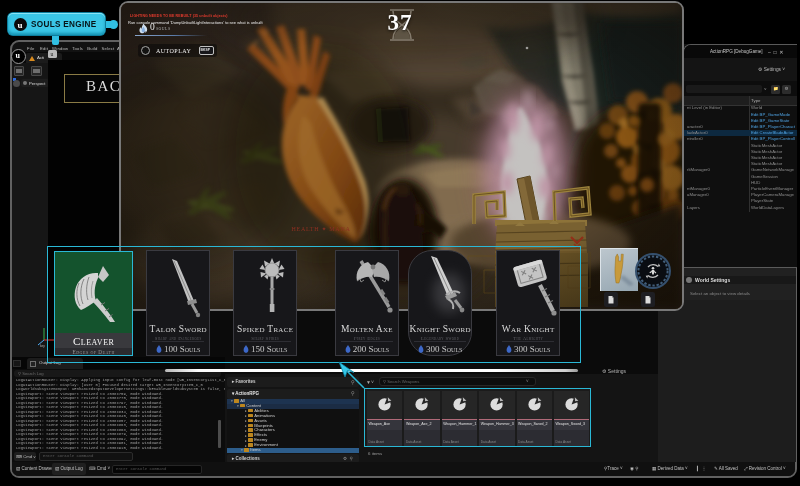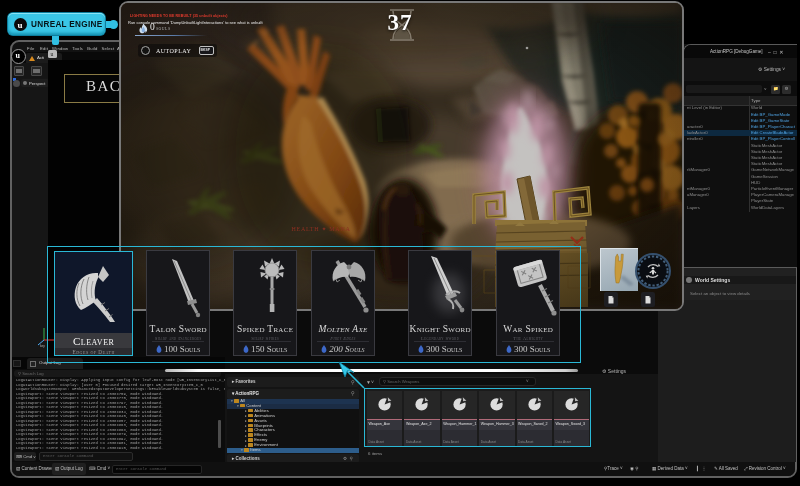--- a/index.html
+++ b/index.html
@@ -573,21 +573,21 @@
         </svg></div>
 <div class="a" style="left:520px;top:289px;width:14px;height:15px;background:#1e1e22;border-radius:2px;">
 <svg width="14" height="15" viewBox="0 0 14 15">
           <path d="M4.5,4 L8,4 L9.5,5.8 L9.5,11.5 L4.5,11.5 Z" fill="#dcdcdc"></path>
           <path d="M8,4 L8,5.8 L9.5,5.8 Z" fill="#999"></path>
         </svg></div>
 </div>
 
 <div class="a" style="left:47px;top:246px;width:534px;height:117px;border:1.8px solid #2ab8d6;box-sizing:border-box;" id="cards">
 
-<div style="position:absolute;left:6.2px;top:4.2px;width:79px;height:105px;background:#0f172a;border:1.8px solid #2ab8d6;box-sizing:border-box;">
+<div style="position:absolute;left:6.2px;top:4.2px;width:79px;height:105px;background:#14532d;border:1.8px solid #2ab8d6;box-sizing:border-box;">
 <svg style="position:absolute;left:14px;top:12px;" width="54" height="58" viewBox="0 0 54 58">
 <path d="M29,9 C19,8 10,14 7,23 C4,32 6,41 12,46 C17,44 22,40 27,37 C25,31 25,22 29,14 Z" fill="#d4d4d4"></path>
 <path d="M10,19 C7,26 7,35 11,42 M15,15 C11,23 11,33 14,40 M20,13 C17,21 17,30 19,36" stroke="#7a7a7a" stroke-width=".9" fill="none"></path>
 <path d="M24,17 C22,23 22,29 23,34" stroke="#8e8e8e" stroke-width=".8" fill="none"></path>
 <path d="M29,13 L34,2 L40,11 L34,18 Z" fill="#c6c6c6"></path>
 <path d="M28,34 C34,41 41,50 46,58 L41,58 C35,50 28,42 24,38 Z" fill="#cccccc"></path>
 <path d="M32,41 l4,-2.5 M36,47 l4,-2.5 M40,53 l3.5,-2.5" stroke="#737373" stroke-width="1"></path>
 </svg>
 <div style="position:absolute;left:0;top:81px;width:100%;height:15px;background:#39393d;"></div>
 <div class="t ser" style="left:0;top:83px;width:100%;text-align:center;font-size:11px;color:#fafafa;font-variant:small-caps;letter-spacing:.5px;">Cleaver</div>
@@ -629,39 +629,39 @@
 <rect x="19.8" y="48" width="4.6" height="8" fill="#b4b4b4"></rect>
 <rect x="19.8" y="32" width="4.6" height="2" fill="#8a8a8a"></rect>
 </svg>
 <div class="cn">Spiked Trace</div>
         <div class="cs">Sharp Spikes</div>
 <div class="cp"><svg class="fl" width="6" height="8" viewBox="0 0 6 8">
             <path d="M3,0 C4,1.8 5.4,2.8 5.4,4.9 C5.4,6.7 4.3,7.8 3,7.8 C1.7,7.8 0.6,6.7 0.6,4.9 C0.6,2.8 2,1.8 3,0 Z" fill="#3d68c8"></path>
           </svg>150 Souls</div>
 </div>
 
-<div class="card" style="left:263px;font-style:italic;">
+<div class="card" style="left:287px;">
 <svg style="position:absolute;left:15px;top:4px;" width="48" height="64" viewBox="0 0 48 64">
 <path d="M10,6 L38,52" stroke="#9a9a9a" stroke-width="3.4"></path>
 <path d="M17,7 C9,9 4,17 6,26 C11,23 16,21 21,22 L24,14 C21,11 19,9 17,7 Z" fill="#b6b6b6"></path>
 <path d="M27,7 C35,9 40,17 38,26 C33,23 28,21 23,22 L21,14 C23,11 25,9 27,7 Z" fill="#a8a8a8"></path>
 <path d="M6,26 l3,-2 l1,3 l3,-2 M38,26 l-3,-2 l-1,3 l-3,-2" stroke="#888" stroke-width="1" fill="none"></path>
 <circle cx="22" cy="12" r="2.4" fill="#777"></circle>
 <rect x="29" y="36" width="6" height="3" transform="rotate(58 32 37)" fill="#848484"></rect>
 <rect x="33" y="44" width="6" height="3" transform="rotate(58 36 45)" fill="#848484"></rect>
 <circle cx="39" cy="55" r="2.6" fill="#8e8e8e"></circle>
         </svg>
 <div class="cn">Molten Axe</div>
         <div class="cs">Firey Edges</div>
 <div class="cp"><svg class="fl" width="6" height="8" viewBox="0 0 6 8">
             <path d="M3,0 C4,1.8 5.4,2.8 5.4,4.9 C5.4,6.7 4.3,7.8 3,7.8 C1.7,7.8 0.6,6.7 0.6,4.9 C0.6,2.8 2,1.8 3,0 Z" fill="#3d68c8"></path>
           </svg>200 Souls</div>
 </div>
 
-<div class="card" style="left:360.2px;">
+<div class="card" style="left:360.2px;border-radius:24px;">
 <svg style="position:absolute;left:15px;top:4px;" width="48" height="64" viewBox="0 0 48 64">
 <ellipse cx="25" cy="38" rx="16" ry="20" fill="#46464a" opacity=".7" style="filter:blur(6px);"></ellipse>
 <polygon points="7,1 13,3 30,39 24,42" fill="#cfcfcf"></polygon>
 <line x1="10" y1="3" x2="27" y2="40" stroke="#8a8a8a" stroke-width="1"></line>
 <path d="M22,40 C26,36 32,35 36,38 M24,44 C28,46 30,50 29,54" stroke="#b0b0b0" stroke-width="2" fill="none"></path>
 <path d="M21,41 l10,-4 l2,4 l-10,4 Z" fill="#9e9e9e"></path>
 <path d="M31,45 L37,53" stroke="#9a9a9a" stroke-width="3"></path>
 <circle cx="38" cy="55" r="2.4" fill="#888"></circle>
         </svg>
 <div class="cn">Knight Sword</div>
@@ -676,33 +676,33 @@
 <g transform="rotate(-16 19 17)">
 <rect x="4" y="7" width="30" height="21" rx="3" fill="#c4c4c4"></rect>
 <rect x="7.5" y="10.5" width="23" height="14" fill="none" stroke="#858585" stroke-width="1.1"></rect>
 <path d="M11,13 l4,4 m0,-4 l-4,4 M22,13 l4,4 m0,-4 l-4,4 M16.5,19 l4,4 m0,-4 l-4,4" stroke="#7e7e7e" stroke-width="1.1"></path>
 <rect x="4" y="7" width="30" height="4" rx="2" fill="#d8d8d8"></rect>
 </g>
 <path d="M29,29 L42,55" stroke="#ababab" stroke-width="4.2"></path>
 <path d="M31,35 l5,-2.5 M34,41 l5,-2.5 M37,47 l5,-2.5" stroke="#787878" stroke-width="1.1"></path>
 <circle cx="43" cy="57" r="2.6" fill="#909090"></circle>
 </svg>
-<div class="cn">War Spiked</div>
+<div class="cn">War Knight</div>
         <div class="cs">The Almighty</div>
 <div class="cp"><svg class="fl" width="6" height="8" viewBox="0 0 6 8">
             <path d="M3,0 C4,1.8 5.4,2.8 5.4,4.9 C5.4,6.7 4.3,7.8 3,7.8 C1.7,7.8 0.6,6.7 0.6,4.9 C0.6,2.8 2,1.8 3,0 Z" fill="#3d68c8"></path>
           </svg>300 Souls</div>
 </div>
 </div>
 
 <div class="a" style="left:103px;top:21px;width:10px;height:7px;background:#31bfe2;"></div>
 <div class="a" style="left:109px;top:20px;width:9px;height:9px;border-radius:50%;background:#31bfe2;"></div>
 <div class="a" style="left:52px;top:34px;width:7px;height:11px;background:#31bfe2;border-radius:0 0 2px 2px;"></div>
 <div class="a" style="left:8px;top:13px;width:97px;height:22px;background:#3ac6e6;border-radius:5px;box-shadow:inset 0 1px 0 #8ae4f5, inset 0 -2px 3px #1694b4, 0 0 0 1px #0d7d9c;"></div>
 <div class="a" style="left:14px;top:18px;width:13px;height:13px;border-radius:50%;background:#0a0a0a;"></div>
 <div class="t ser" style="left:17.5px;top:19.5px;font-size:9px;font-weight:bold;color:#fff;">u</div>
-<div class="t" style="left:31px;top:20px;font-size:8.2px;font-weight:800;color:#061418;letter-spacing:.3px;">UNREAL ENGINE</div>
+<div class="t" style="left:31px;top:20px;font-size:8.2px;font-weight:800;color:#061418;letter-spacing:.3px;">SOULS ENGINE</div>
 
 <svg class="a" style="left:336px;top:358px;" width="35" height="35" viewBox="0 0 35 35">
 <line x1="11" y1="13" x2="28" y2="30" stroke="#2ab8d6" stroke-width="1.6"></line>
 <path d="M3,4 L9,19 L11.5,12.5 L18,14.5 Z" fill="#35c8e8" stroke="#0d7d9c" stroke-width="0.8"></path>
 </svg>
 
 </div>
 </body></html>

